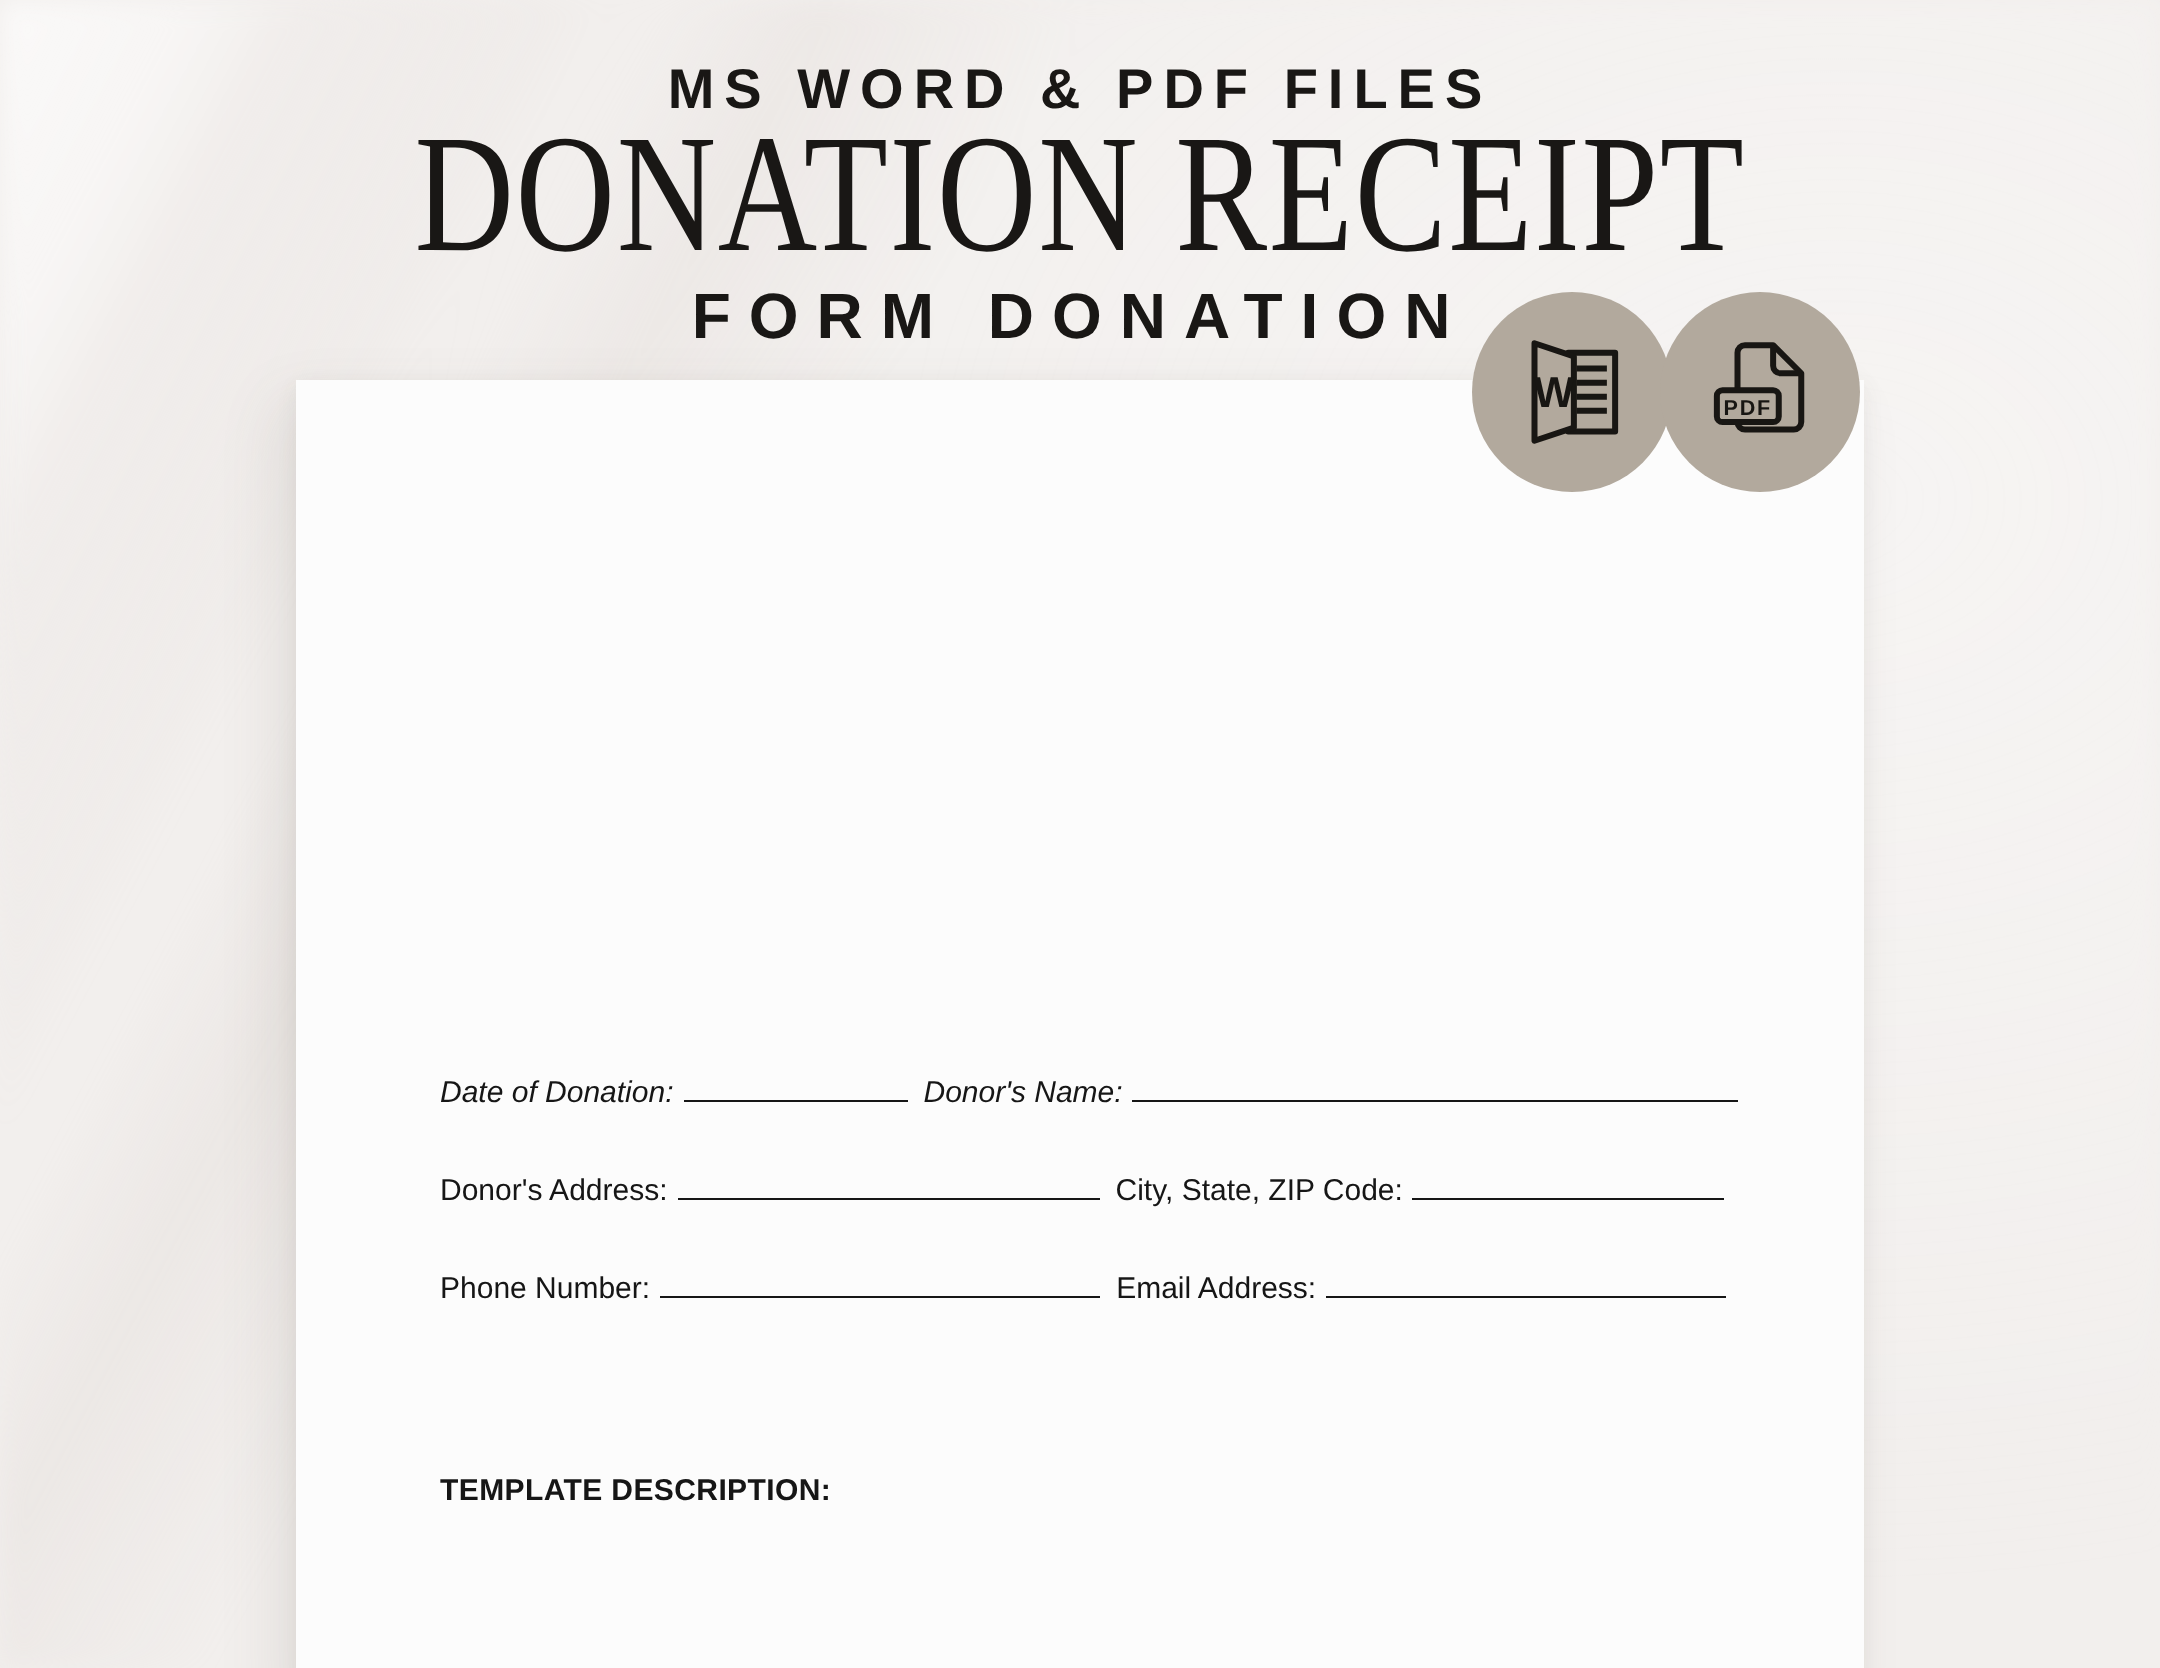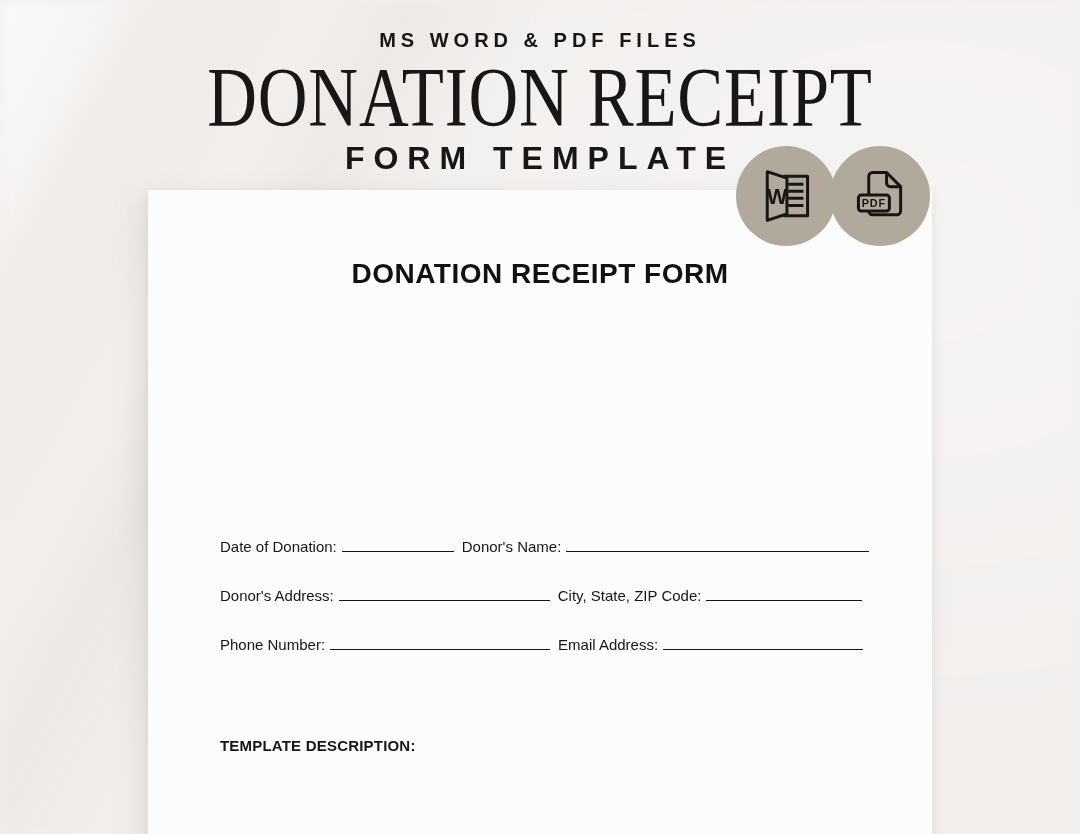--- a/index.html
+++ b/index.html
@@ -19,21 +19,21 @@
       linear-gradient(118deg, rgba(210,200,196,0.00) 6%, rgba(214,204,200,0.25) 10%, rgba(214,204,200,0) 20%),
       linear-gradient(118deg, rgba(214,204,200,0.00) 22%, rgba(218,209,205,0.22) 27%, rgba(218,209,205,0) 36%),
       radial-gradient(1200px 900px at 85% 30%, rgba(255,255,255,0.35), rgba(255,255,255,0) 60%);
     filter: blur(6px);
   }
 
   
   .header { position: absolute; left: 0; top: 0; width: 100%; text-align: center; }
   .kicker {
     position: absolute; left: 0; top: 29px; width: 100%;
-    font-size: 20px; font-weight: bold; letter-spacing: 5px;
+    font-size: 28px; font-weight: bold; letter-spacing: 5px;
     color: #191715;
   }
   .main-title {
     position: absolute; left: 0; top: 56px; width: 100%;
     font-family: "Liberation Serif", serif;
     font-weight: normal;
     font-size: 84px; line-height: 84px; letter-spacing: 1px;
     color: #191715;
     transform: scaleX(0.82);
     transform-origin: 50% 50%;
@@ -83,21 +83,21 @@
     text-align: left; font-size: 15px;
   }
   .blank {
     display: inline-block; height: 13px;
     border-bottom: 1.6px solid #161616;
     vertical-align: baseline;
     margin-left: 5px; margin-right: 4px;
   }
   .lbl2 { margin-left: 4px; }
 
-  .r1 { top: 347px; }
+  .r1 { top: 347px; font-style: italic; }
   .r2 { top: 396px; }
   .r3 { top: 445px; }
   .rhead { top: 546px; font-weight: bold; letter-spacing: 0.2px; }
   .r4 { top: 590px; left: 116px; }
 
   .w-date  { width: 112px; }
   .w-name  { width: 303px; }
   .w-addr  { width: 211px; }
   .w-city  { width: 156px; }
   .w-phone { width: 220px; }
@@ -105,21 +105,21 @@
   .w-item  { width: 475px; }
 </style>
 </head>
 <body>
 
 <div class="bg-shadows"></div>
 
 <header class="header">
   <div class="kicker">MS WORD &amp; PDF FILES</div>
   <h1 class="main-title">DONATION RECEIPT</h1>
-  <div class="subtitle">FORM TEMPLATE</div>
+  <div class="subtitle">FORM DONATION</div>
 </header>
 
 <div class="badge word">
   <svg width="60" height="60" viewBox="0 0 64 64" fill="none" stroke="#181613" stroke-width="3.2" stroke-linejoin="round">
     <rect x="30" y="11" width="25" height="42" fill="none"></rect>
     <path d="M36 19.5h13 M36 27h13 M36 34.5h13 M36 42h13" stroke-linecap="square"></path>
     <polygon points="12,6 33,13 33,51 12,58" fill="#b2a99d"></polygon>
     <text x="22.5" y="40" text-anchor="middle" font-family="Liberation Sans, sans-serif" font-size="23" font-weight="bold" fill="#181613" stroke="none">W</text>
   </svg>
 </div>
@@ -128,21 +128,20 @@
   <svg width="60" height="60" viewBox="0 0 64 64" fill="none" stroke="#181613" stroke-width="3.2" stroke-linejoin="round">
     <path d="M24 7h15l15 15v26a4 4 0 0 1-4 4H24a4 4 0 0 1-4-4V11a4 4 0 0 1 4-4Z"></path>
     <path d="M39 7v11a4 4 0 0 0 4 4h11"></path>
     <rect x="9" y="31" width="33" height="17" rx="3" fill="#b2a99d"></rect>
     <text x="25.5" y="44" text-anchor="middle" font-family="Liberation Sans, sans-serif" font-size="11.5" font-weight="bold" letter-spacing="1" fill="#181613" stroke="none">PDF</text>
   </svg>
 </div>
 
 <div class="paper">
 
-  <h2 class="form-title">DONATION RECEIPT FORM</h2>
 
   <div class="row r1">
     <span>Date of Donation:</span><span class="blank w-date"></span><span class="lbl2">Donor's Name:</span><span class="blank w-name"></span>
   </div>
 
   <div class="row r3">
     <span>Phone Number:</span><span class="blank w-phone"></span><span class="lbl2">Email Address:</span><span class="blank w-email"></span>
   </div>
 
   <div class="row r2">

